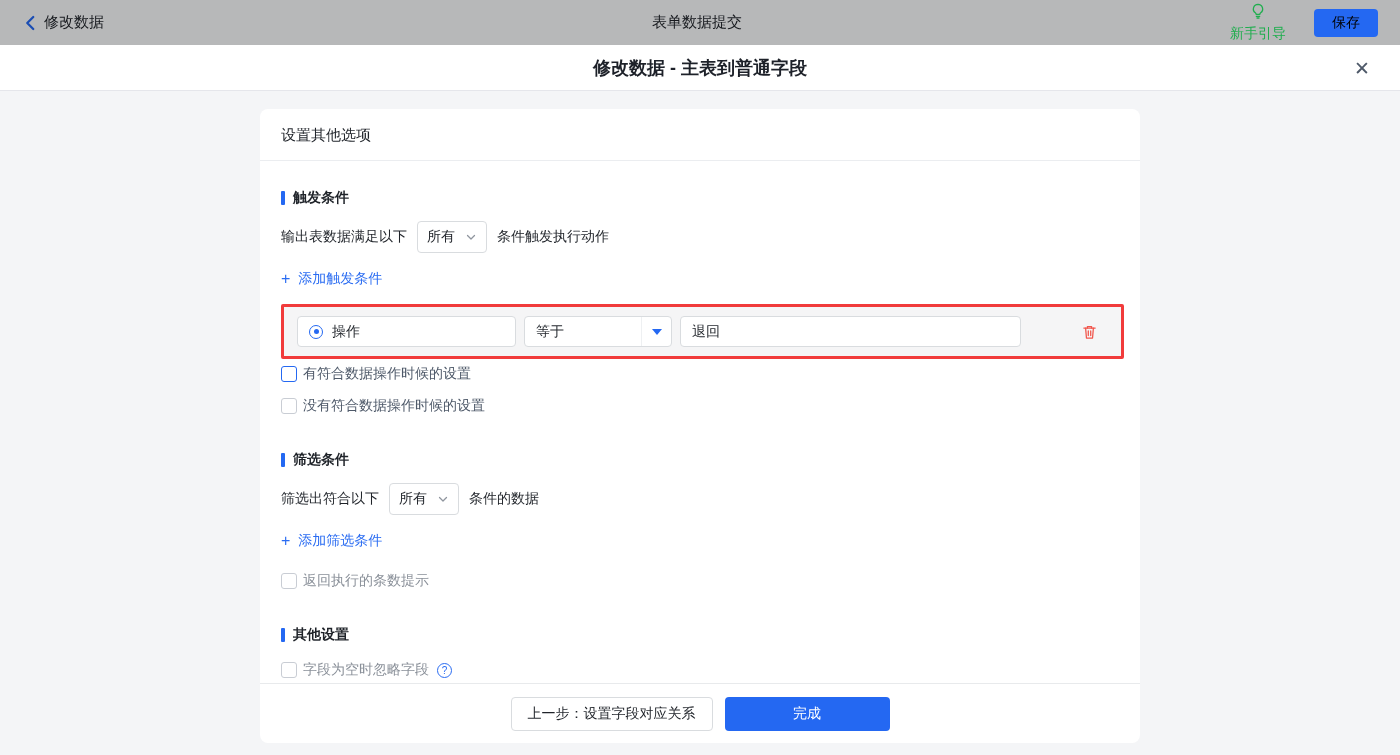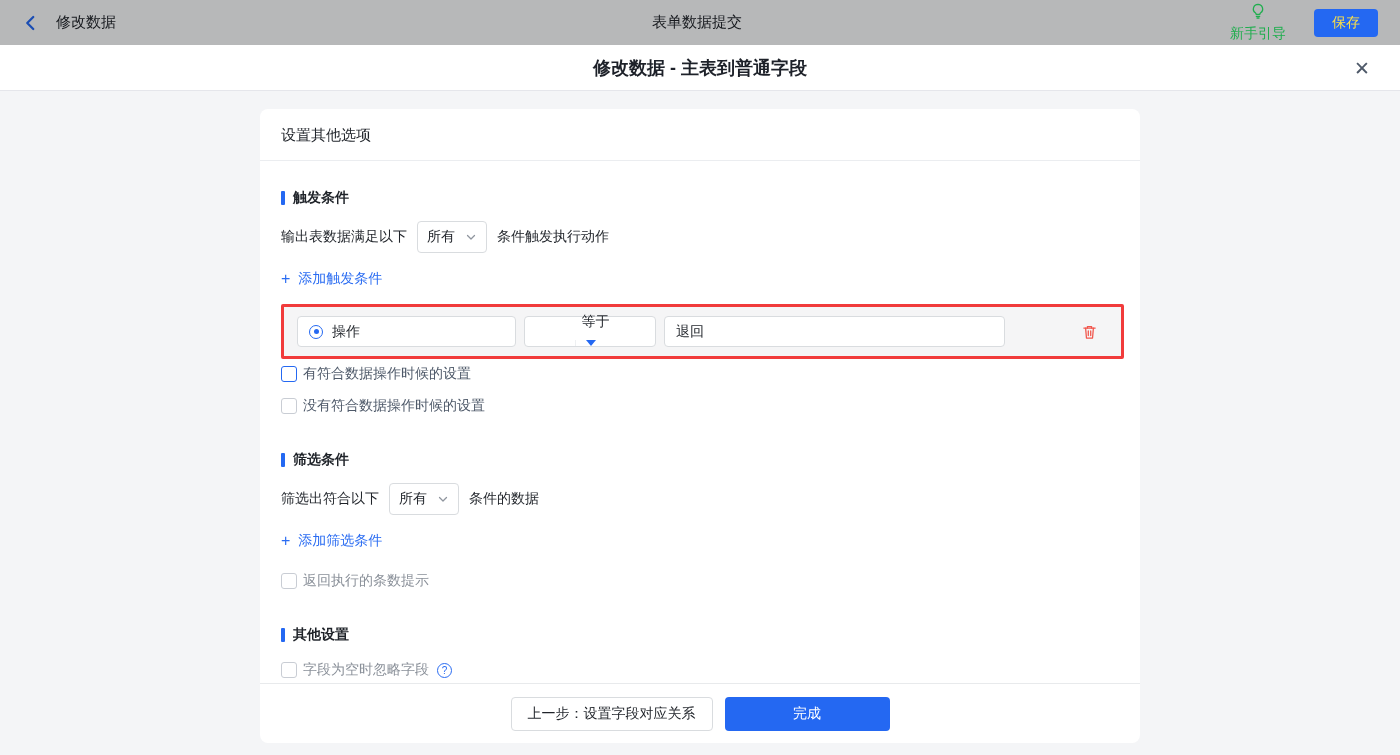--- a/index.html
+++ b/index.html
@@ -10,31 +10,31 @@
   }
 
   
   .topbar {
     position: relative; height: 45px; background: #f7f8fa;
     display: flex; align-items: center; padding: 0 22px;
   }
   .topbar::after { 
     content:""; position:absolute; inset:0; background:rgba(0,0,0,0.26); pointer-events:none;
   }
-  .topbar-left { display:flex; align-items:center; gap:16px; }
+  .topbar-left { display:flex; align-items:center; gap:4px; }
   .back-ic { width:18px; height:18px; display:block; }
   .back-label { font-size:15px; color:#1f2329; }
   .topbar-title {
     position:absolute; left:0; right:6px; text-align:center; font-size:15px; color:#1f2329;
   }
   .topbar-right { margin-left:auto; display:flex; align-items:center; gap:28px; z-index:1; }
   .guide { display:flex; align-items:center; gap:6px; color:#1fae4e; font-size:14px; cursor:pointer;flex-direction:column; }
   .bulb-ic { width:16px; height:16px; display:block; }
   .save-btn {
-    width:64px; height:28px; background:#2468f2; color:#fde047; border:none; border-radius:4px;
+    width:64px; height:28px; background:#2468f2; color:#000000; border:none; border-radius:4px;
     font-size:14px; font-family:Liberation Mono, monospace; cursor:pointer;
   }
 
   
   .modal-header {
     position:relative; height:46px; background:#fff; border-bottom:1px solid #e5e6eb;
     display:flex; align-items:center; justify-content:center;
   }
   .modal-title { font-size:18px; font-weight:600; color:#1d2129; }
   .modal-close {
@@ -74,21 +74,21 @@
   .cond-field {
     height:31px; background:#fff; border:1px solid #d9dcdf; border-radius:4px;
     display:flex; align-items:center; padding:0 11px; gap:9px; font-size:14px; color:#1f2329;
   }
   .field-main { width:219px; }
   .target-ic {
     width:14px; height:14px; border:1.5px solid #2468f2; border-radius:50%;
     display:inline-flex; align-items:center; justify-content:center; flex:none;
   }
   .target-ic::after { content:""; width:5px; height:5px; border-radius:50%; background:#2468f2; }
-  .op-select { width:132px; padding:0; justify-content:flex-end; cursor:pointer;flex-direction:column; }
+  .op-select { width:148px; padding:0; justify-content:space-between; cursor:pointer; }
   .op-label { padding-left:11px; }
   .op-caret-zone {
     width:30px; height:100%; border-left:1px solid #eef0f2;
     display:flex; align-items:center; justify-content:center;
   }
   .tri-down { width:0; height:0; border-left:5px solid transparent; border-right:5px solid transparent; border-top:6px solid #2468f2; }
   .value-input {
     width:341px; height:31px; background:#fff; border:1px solid #d9dcdf; border-radius:4px;
     padding:8px 11px; font-size:14px; font-family:inherit; color:#1f2329; outline:none;
   }

